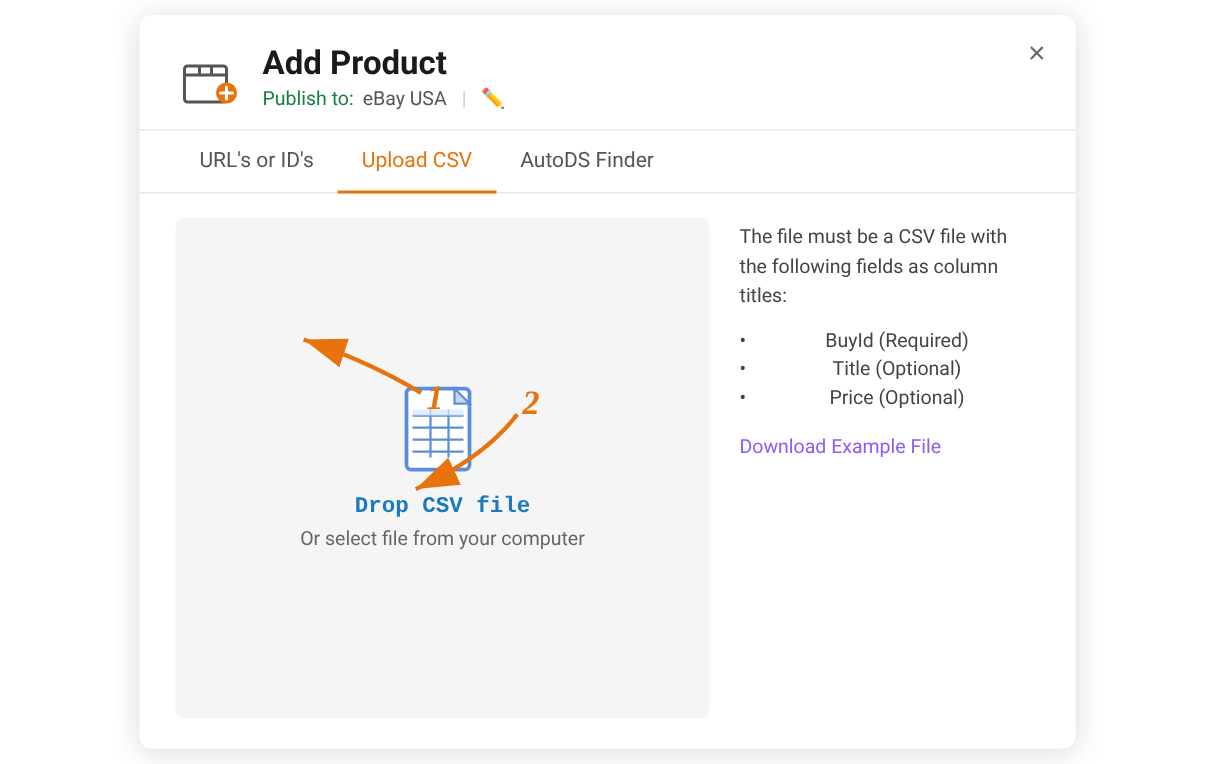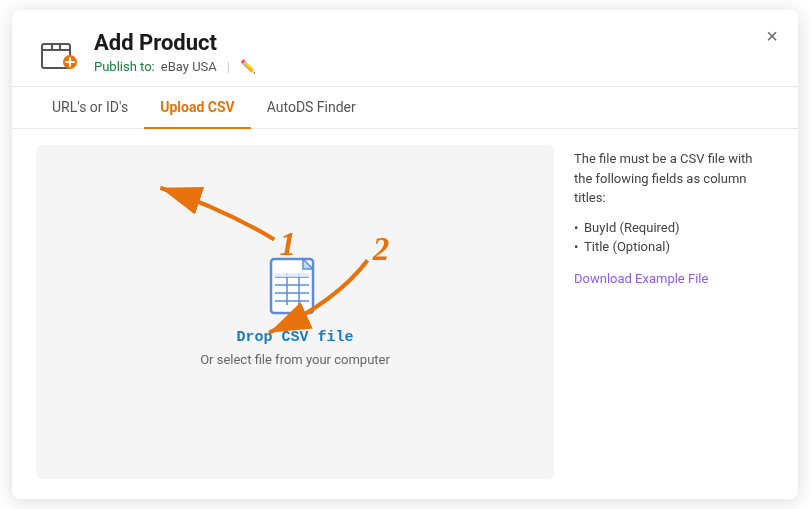--- a/index.html
+++ b/index.html
@@ -7,21 +7,21 @@
       font-family: -apple-system, BlinkMacSystemFont, 'Segoe UI', Roboto, sans-serif;
       background: #fff;
       width: 810px;
       height: 509px;
       overflow: hidden;
       display: flex;
       align-items: center;
       justify-content: center;
     }
     .modal {
-      width: 786px;
+      width: 624px;
       height: 489px;
       background: #fff;
       border-radius: 8px;
       box-shadow: 0 2px 20px rgba(0,0,0,0.15);
       position: relative;
       display: flex;
       flex-direction: column;
     }
     .modal-header {
       display: flex;
@@ -87,21 +87,21 @@
       font-size: 14px;
       color: #555;
       cursor: pointer;
       border-bottom: 2px solid transparent;
       margin-bottom: -1px;
       white-space: nowrap;
     }
     .tab.active {
       color: #e8720c;
       border-bottom: 2px solid #e8720c;
-      font-weight: 700;
+      font-weight: 400;
     }
     .modal-body {
       display: flex;
       flex: 1;
       padding: 16px 24px 20px 24px;
       gap: 20px;
       overflow: hidden;
     }
     .upload-area {
       flex: 1;
@@ -153,20 +153,21 @@
     }
     .sidebar-fields {
       margin-bottom: 14px;
     }
     .sidebar-field {
       font-size: 13px;
       color: #444;
       margin-bottom: 4px;
       padding-left: 10px;
       position: relative;
+      text-align: center;
     }
     .sidebar-field::before {
       content: '•';
       position: absolute;
       left: 0;
       color: #444;
     }
     .download-link {
       font-size: 13px;
       color: #8b5cf6;
@@ -260,18 +261,19 @@
 
       <div class="drop-label">Drop CSV file</div>
       <div class="drop-sublabel">Or select file from your computer</div>
     </div>
 
     <div class="sidebar">
       <div class="sidebar-desc">The file must be a CSV file with the following fields as column titles:</div>
       <div class="sidebar-fields">
         <div class="sidebar-field">BuyId (Required)</div>
         <div class="sidebar-field">Title (Optional)</div>
+        <div class="sidebar-field">Price (Optional)</div>
       </div>
       <a class="download-link">Download Example File</a>
     </div>
 
   </div>
 </div>
 
 </body></html>

